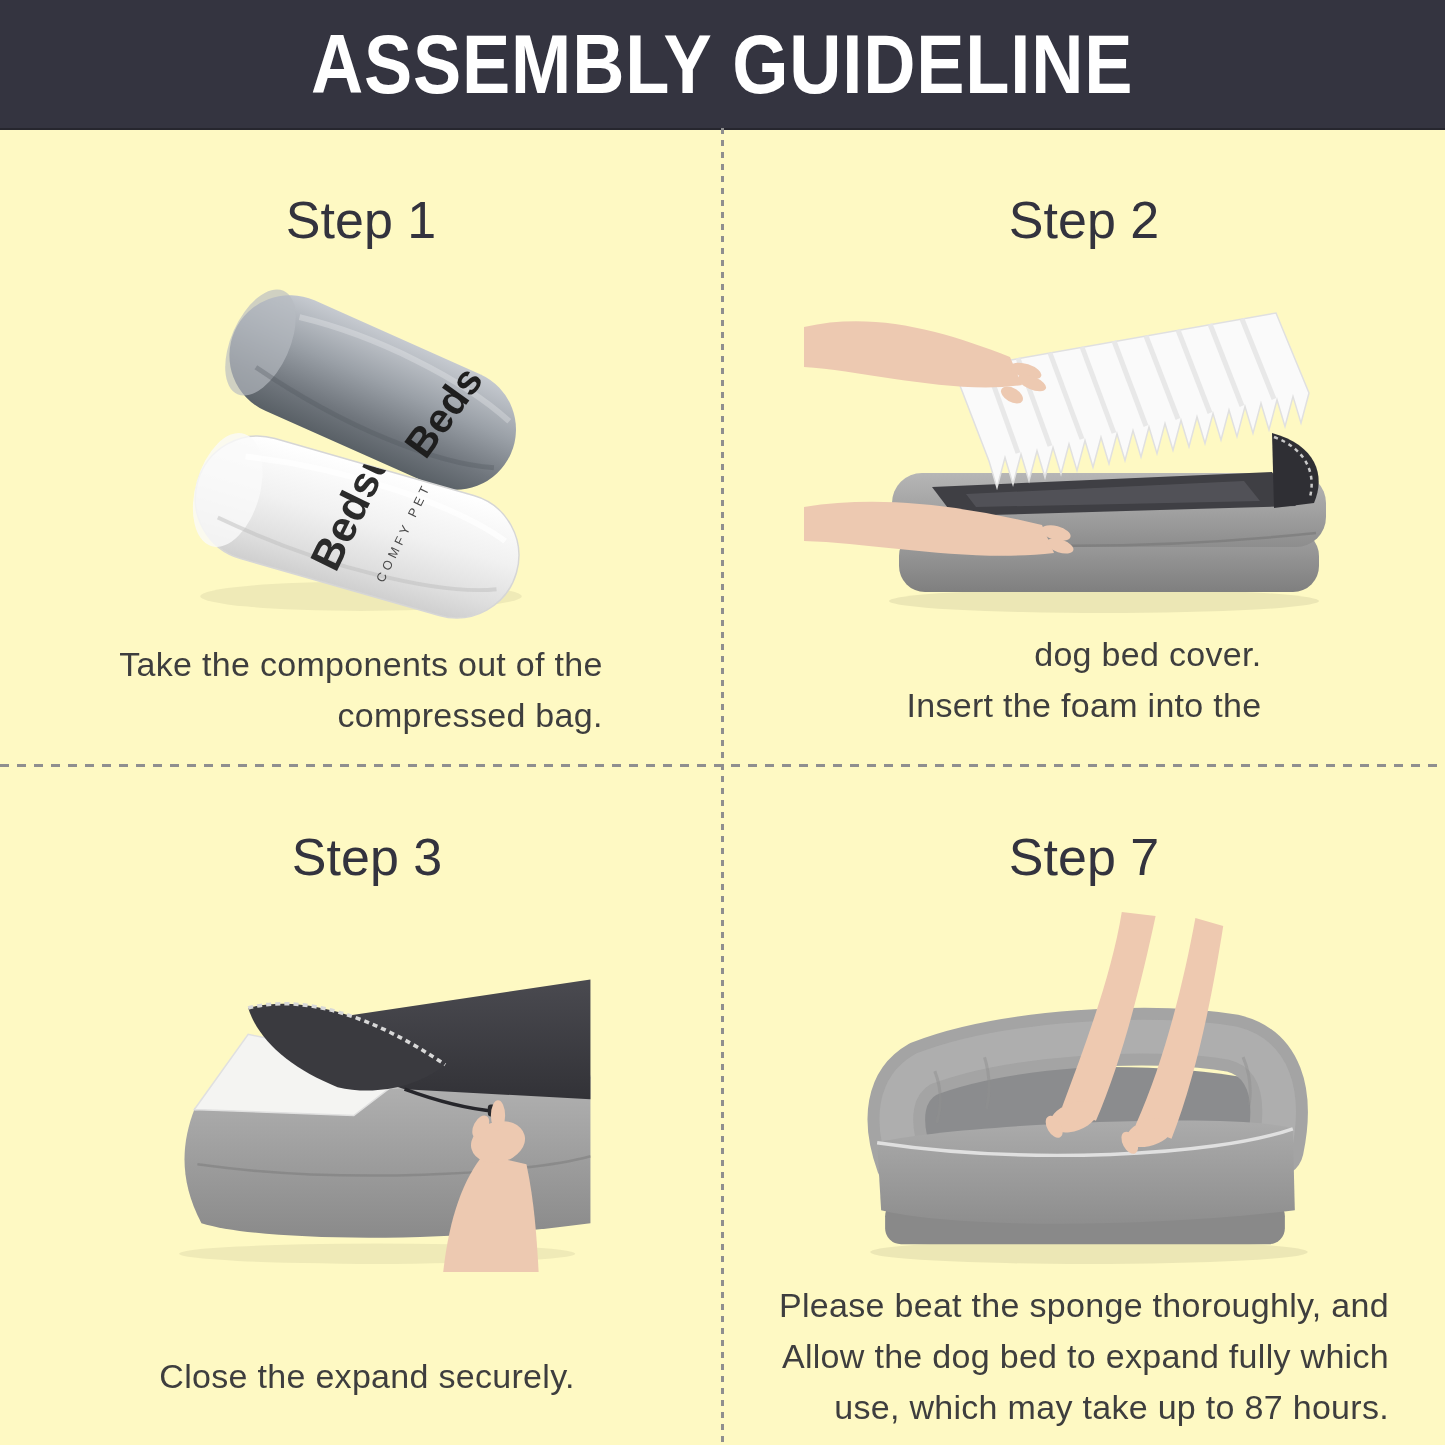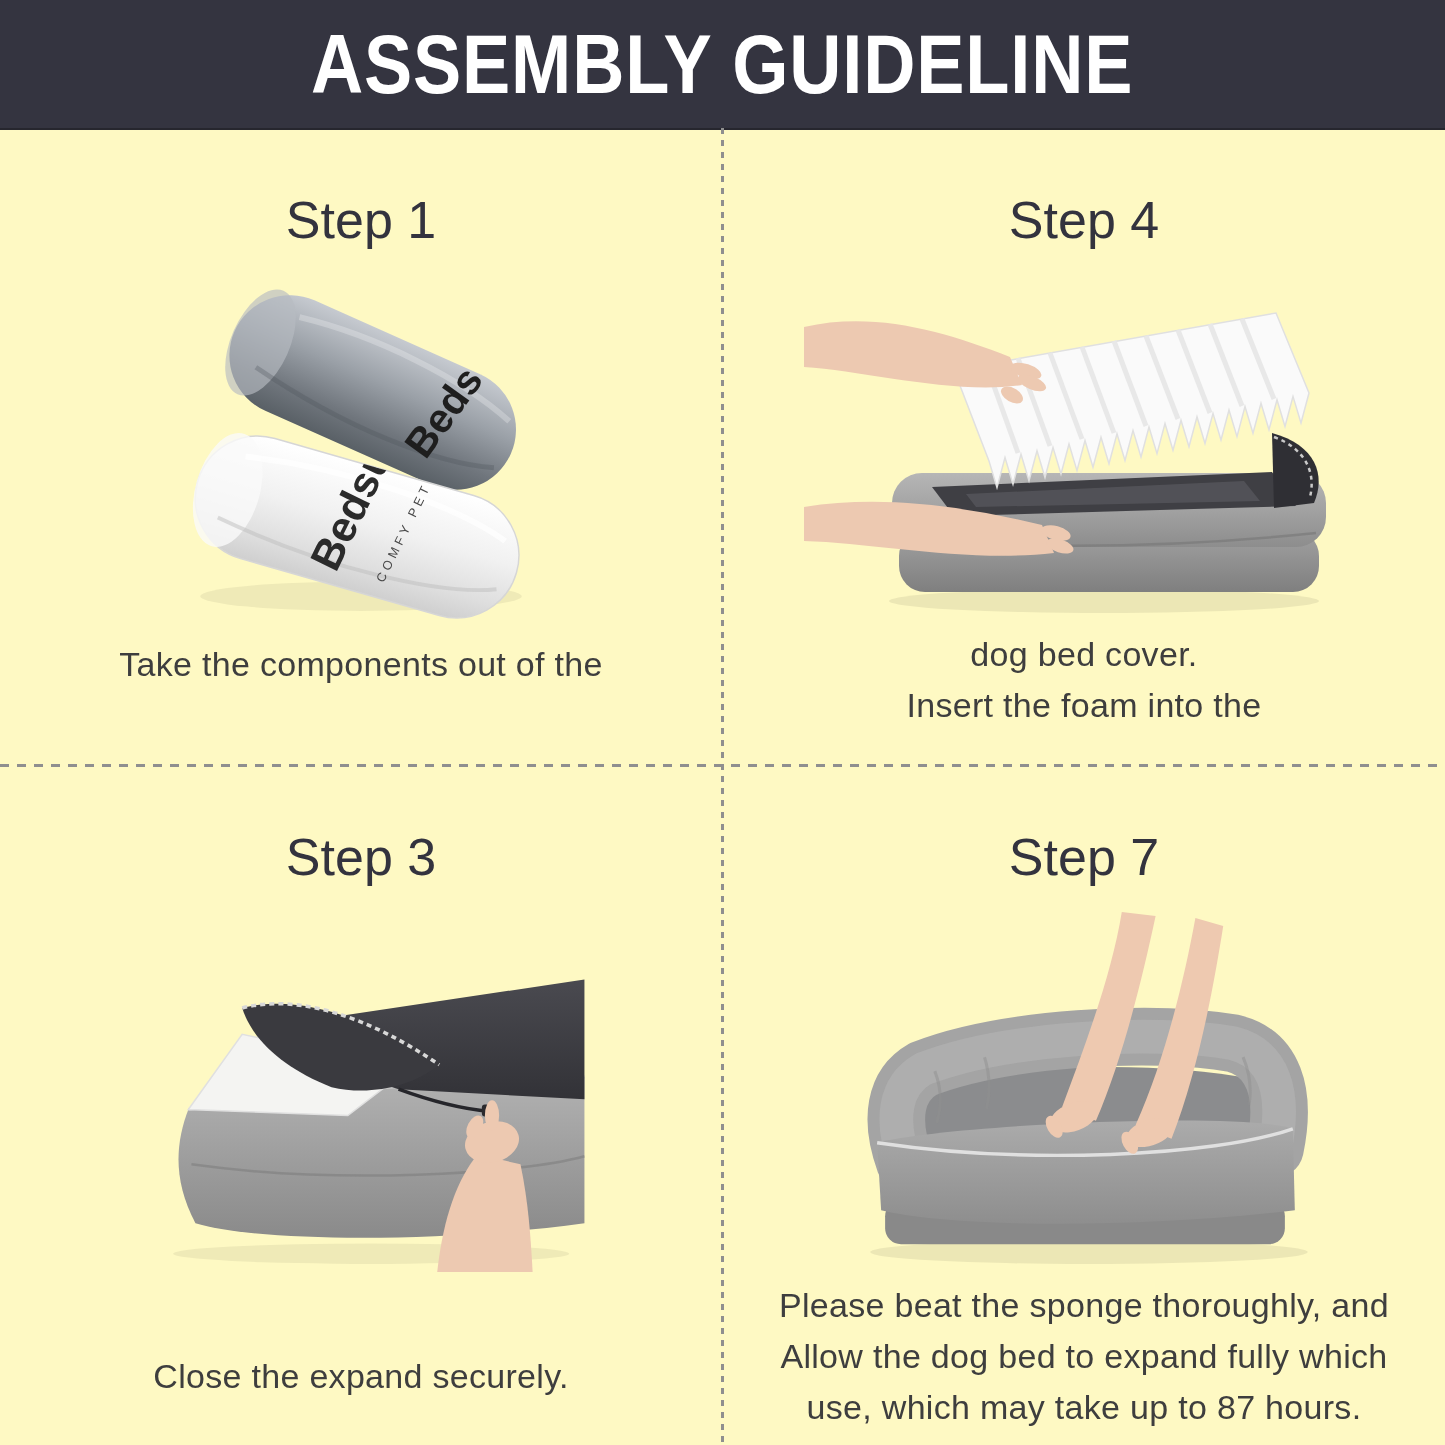--- a/index.html
+++ b/index.html
@@ -16,26 +16,26 @@
   
   .vline{position:absolute;left:721px;top:128px;width:3px;height:1317px;
          background:repeating-linear-gradient(to bottom,#8f8f8f 0 6px,transparent 6px 12px);}
   .hline{position:absolute;left:0;top:764px;width:1445px;height:3px;
          background:repeating-linear-gradient(to right,#8f8f8f 0 9px,transparent 9px 17px);}
 
   
   .q{position:absolute;width:722px;display:flex;flex-direction:column;align-items:center;}
   .q1{left:0;  top:128px;height:636px;}
   .q2{left:723px;top:128px;height:636px;}
-  .q3{left:0;  top:765px;height:680px;gap:35px;}
+  .q3{left:6px;  top:765px;height:680px;gap:35px;}
   .q4{left:723px;top:765px;height:680px;}
 
   .step-title{margin:64px 0 0 0;font-size:52px;font-weight:400;color:#33333e;line-height:1.1;}
   .photo{margin-top:26px;display:flex;align-items:center;justify-content:center;}
-  .caption{margin-top:14px;text-align:center;color:#3e3e3e;font-size:34px;font-weight:400;
+  .caption{margin-top:14px;text-align:right;color:#3e3e3e;font-size:34px;font-weight:400;
            line-height:1.5;letter-spacing:.3px;}
   .caption .line{display:block;}
   .q3 .caption{margin-top:44px;}
   .q4 .caption{margin-top:10px;}
 </style>
 </head>
 <body>
 
 <div class="page">
 
@@ -87,25 +87,26 @@
           <path d="M-140,30 C-20,50 100,44 155,22" stroke="#bdbdbd" fill="none" stroke-width="4" opacity=".5"></path>
           <g clip-path="url(#whiteClip)">
             <text transform="translate(-8,52) rotate(-80)" font-family="Liberation Sans, sans-serif" font-size="44" font-weight="700" fill="#2b2b2b">Bedsüre</text>
             <text transform="translate(42,48) rotate(-80)" font-family="Liberation Sans, sans-serif" font-size="13" letter-spacing="4" fill="#4a4a4a">COMFY PET</text>
           </g>
         </g>
       </svg>
     </div>
     <p class="caption">
       <span class="line">Take the components out of the</span>
+      <span class="line">compressed bag.</span>
     </p>
   </section>
 
   <section class="q q2">
-    <h2 class="step-title">Step 4</h2>
+    <h2 class="step-title">Step 2</h2>
     <div class="photo">
       <svg width="560" height="340" viewBox="0 0 560 340">
         <defs>
           <linearGradient id="base2a" x1="0" y1="0" x2="0" y2="1">
             <stop offset="0" stop-color="#b6b6b6"></stop>
               <stop offset="1" stop-color="#8d8d8d"></stop>
           </linearGradient>
           <linearGradient id="base2b" x1="0" y1="0" x2="0" y2="1">
             <stop offset="0" stop-color="#a2a2a2"></stop>
               <stop offset="1" stop-color="#7f7f7f"></stop>

